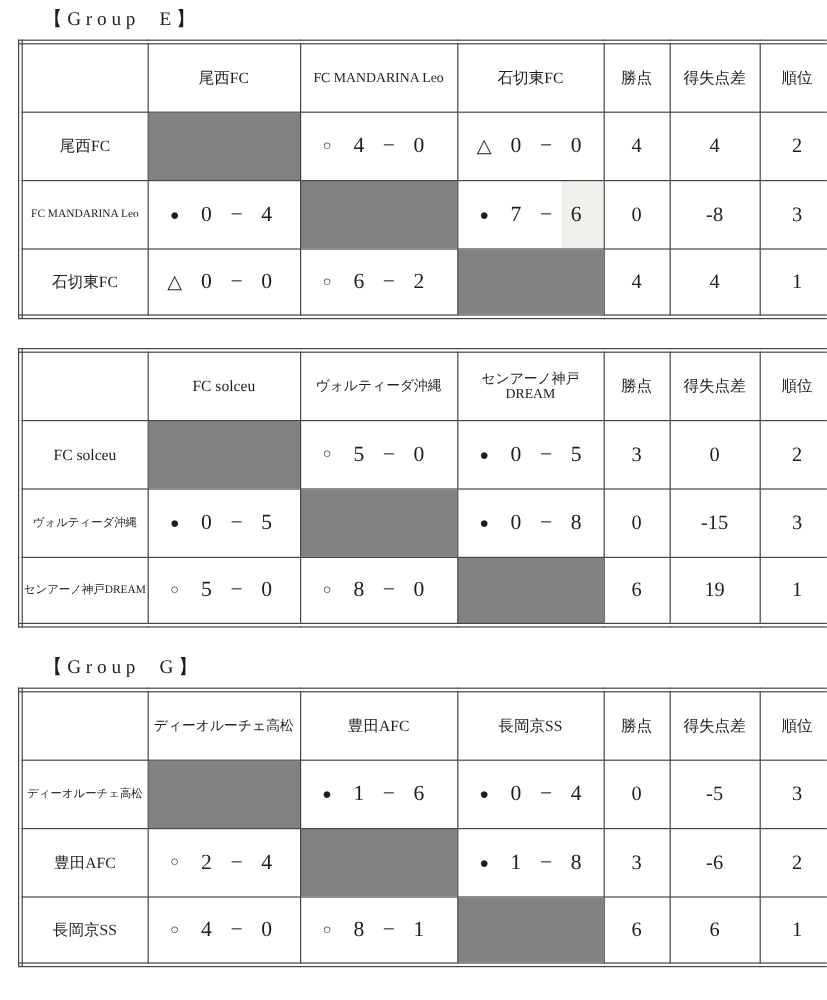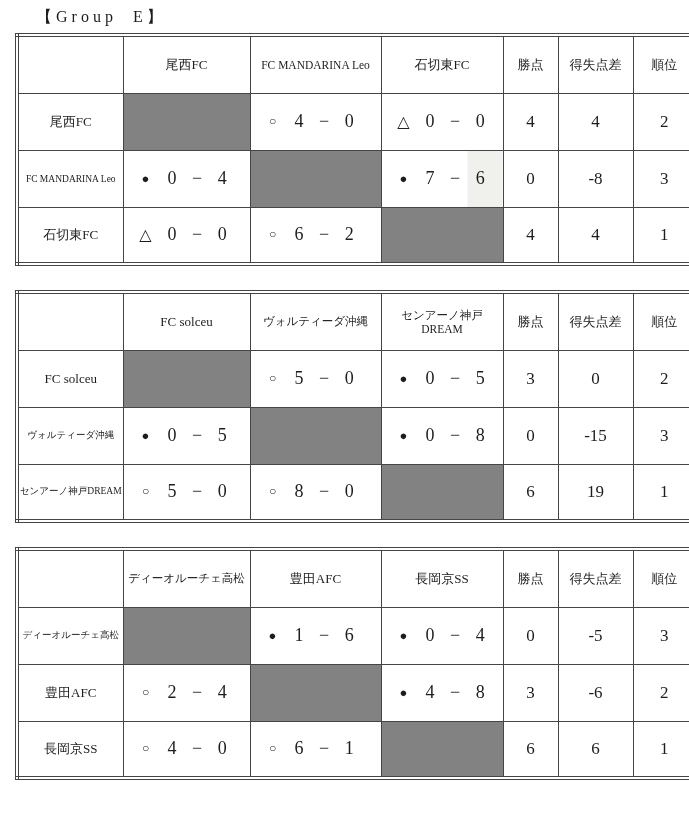--- a/index.html
+++ b/index.html
@@ -203,20 +203,21 @@
         <td class="diag"></td>
         <td class="stat ssep">6</td>
         <td class="stat">19</td>
         <td class="stat">1</td>
       </tr>
     </tbody>
   </table>
 </section>
 
 <section class="group">
+  <h2 class="group-title">【Group  G】</h2>
   <table class="grid">
     <colgroup>
       <col style="width:106px">
         <col style="width:127px">
         <col style="width:131px">
       <col style="width:122px">
         <col style="width:55px">
         <col style="width:75px">
         <col style="width:64px">
     </colgroup>
@@ -245,33 +246,33 @@
         <td class="stat">-5</td>
         <td class="stat">3</td>
       </tr>
       <tr>
         <th class="team">豊田AFC</th>
         <td class="result dsep">
           <span class="mark mk-w">○</span><span class="score">2 − 4</span>
         </td>
         <td class="diag"></td>
         <td class="result">
-          <span class="mark mk-l">●</span><span class="score">4 − 8</span>
+          <span class="mark mk-l">●</span><span class="score">1 − 8</span>
         </td>
         <td class="stat ssep">3</td>
         <td class="stat">-6</td>
         <td class="stat">2</td>
       </tr>
       <tr>
         <th class="team">長岡京SS</th>
         <td class="result dsep">
           <span class="mark mk-w">○</span><span class="score">4 − 0</span>
         </td>
         <td class="result">
-          <span class="mark mk-w">○</span><span class="score">6 − 1</span>
+          <span class="mark mk-w">○</span><span class="score">8 − 1</span>
         </td>
         <td class="diag"></td>
         <td class="stat ssep">6</td>
         <td class="stat">6</td>
         <td class="stat">1</td>
       </tr>
     </tbody>
   </table>
 </section>
 

